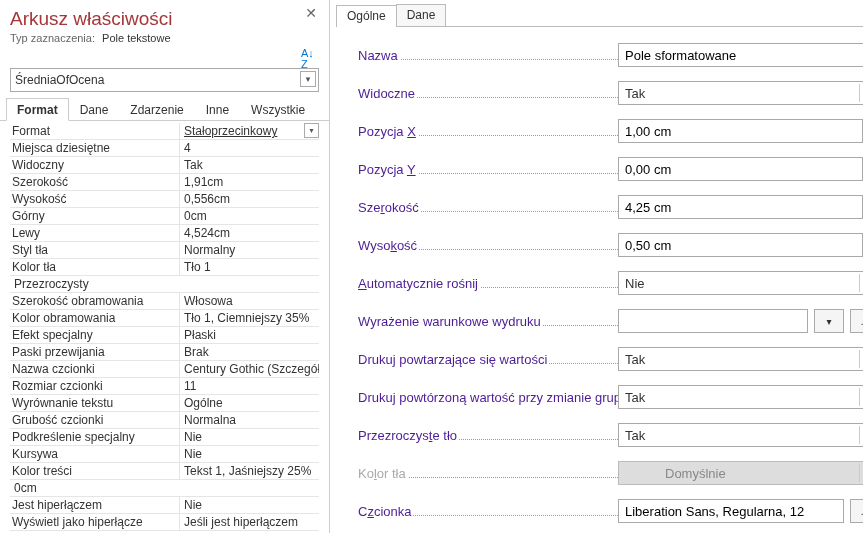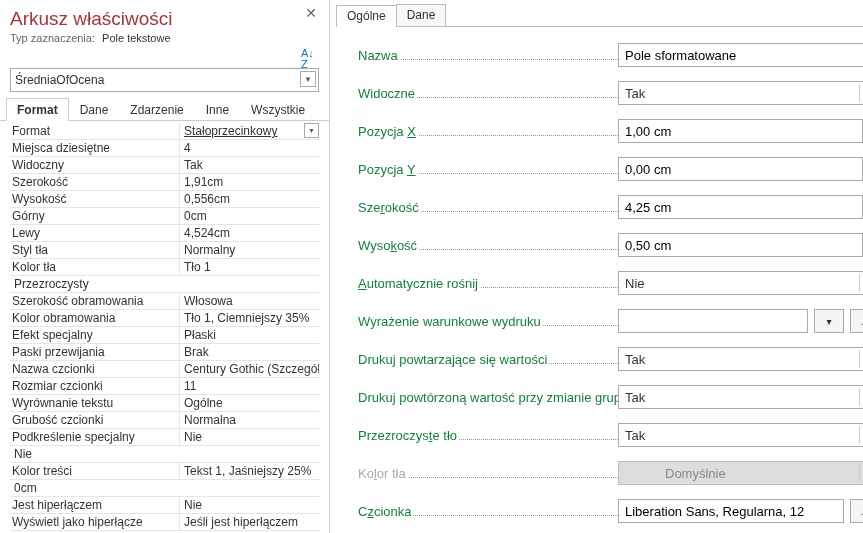--- a/index.html
+++ b/index.html
@@ -22,21 +22,21 @@
 .prop-value { flex: 1; padding-left: 4px; overflow: hidden; white-space: nowrap; position: relative; }
 .prop-value.selected { background: #fff; text-decoration: underline; }
 .prop-dd { position: absolute; right: 0; top: 0; width: 15px; height: 15px; border: 1px solid #aaa; font-size: 8px; display: flex; align-items: center; justify-content: center; color: #555; }
 
 
 .rtabs { display: flex; border-bottom: 1px solid #bbb; margin-top: 4px; }
 .rtab { padding: 3px 10px; border: 1px solid #bbb; border-bottom: none; margin-right: -1px; background: #f7f7f7; cursor: pointer; font-size: 12px; }
 .rtab.active { background: #fff; position: relative; top: 1px; padding-bottom: 4px; }
 .rform { padding: 16px 18px 0 22px; }
 .frow { display: flex; align-items: center; margin-bottom: 14px; }
-.flabel { width: 260px; font-size: 13px; color: #15803d; position: relative; overflow: hidden; white-space: nowrap; }
+.flabel { width: 260px; font-size: 13px; color: #4c1d95; position: relative; overflow: hidden; white-space: nowrap; }
 .flabel.disabled { color: #aaa; }
 .flabel .dots { position: absolute; left: 0; right: 0; bottom: 3px; border-bottom: 1px dotted #999; z-index: -1; }
 .flabel span.txt { background: #fff; padding-right: 2px; position: relative; }
 .flabel span.u { text-decoration: underline; }
 .fcontrol { flex: 1; display: flex; gap: 6px; }
 .text-input { flex: 1; height: 24px; border: 1px solid #aaa; padding: 0 6px; font-size: 13px; }
 .spinner { width: 18px; display: flex; flex-direction: column; border: 1px solid #aaa; }
 .combo { flex:1; height:24px; border:1px solid #aaa; display:flex; align-items:center; position:relative; padding:0 6px; font-size:13px; }
 .combo .cdd { position:absolute; right:2px; top:2px; bottom:2px; width:18px; border-left:1px solid #ccc; display:flex; align-items:center; justify-content:center; font-size:9px; color:#555; }
 .combo.disabled { background:#ddd; color:#888; border-color:#bbb; }
@@ -137,20 +137,21 @@
       </div>
       <div class="prop-row">
         <div class="prop-label">Grubość czcionki</div>
         <div class="prop-value">Normalna</div>
       </div>
       <div class="prop-row">
         <div class="prop-label">Podkreślenie specjalny</div>
         <div class="prop-value">Nie</div>
       </div>
       <div class="prop-row">
+        <div class="prop-label">Kursywa</div>
         <div class="prop-value">Nie</div>
       </div>
       <div class="prop-row">
         <div class="prop-label">Kolor treści</div>
         <div class="prop-value">Tekst 1, Jaśniejszy 25%</div>
       </div>
       <div class="prop-row">
         <div class="prop-value">0cm</div>
       </div>
       <div class="prop-row">

